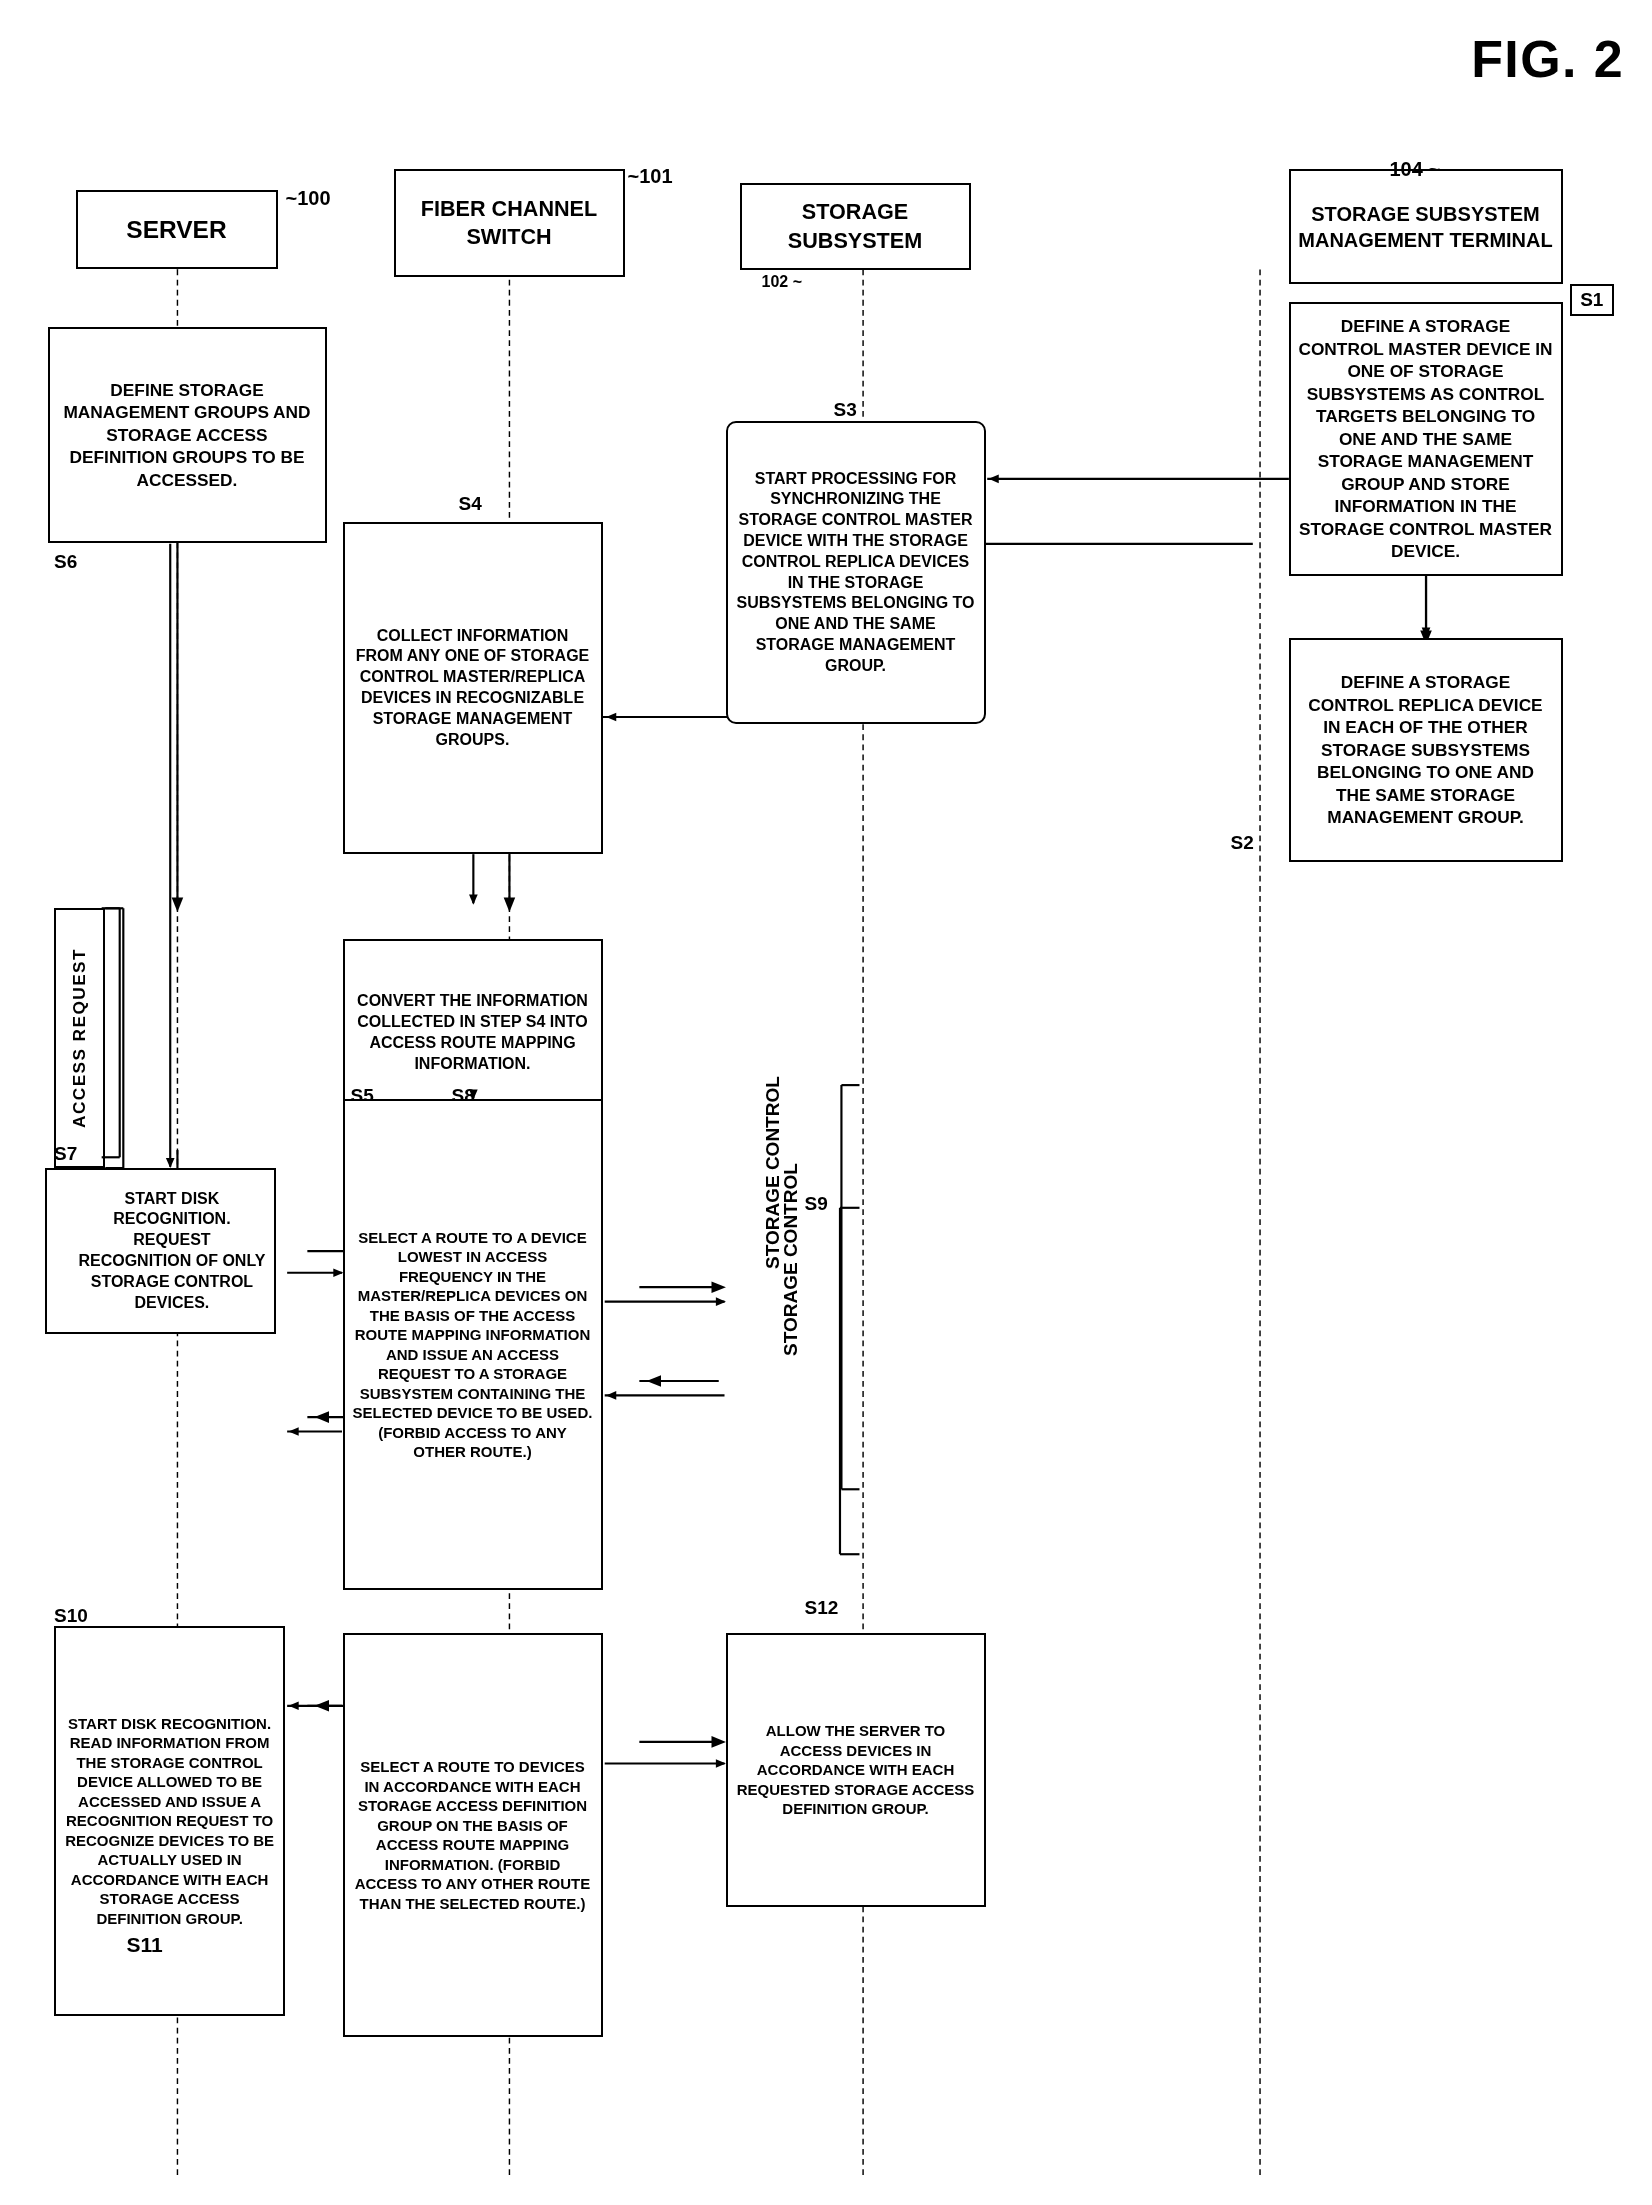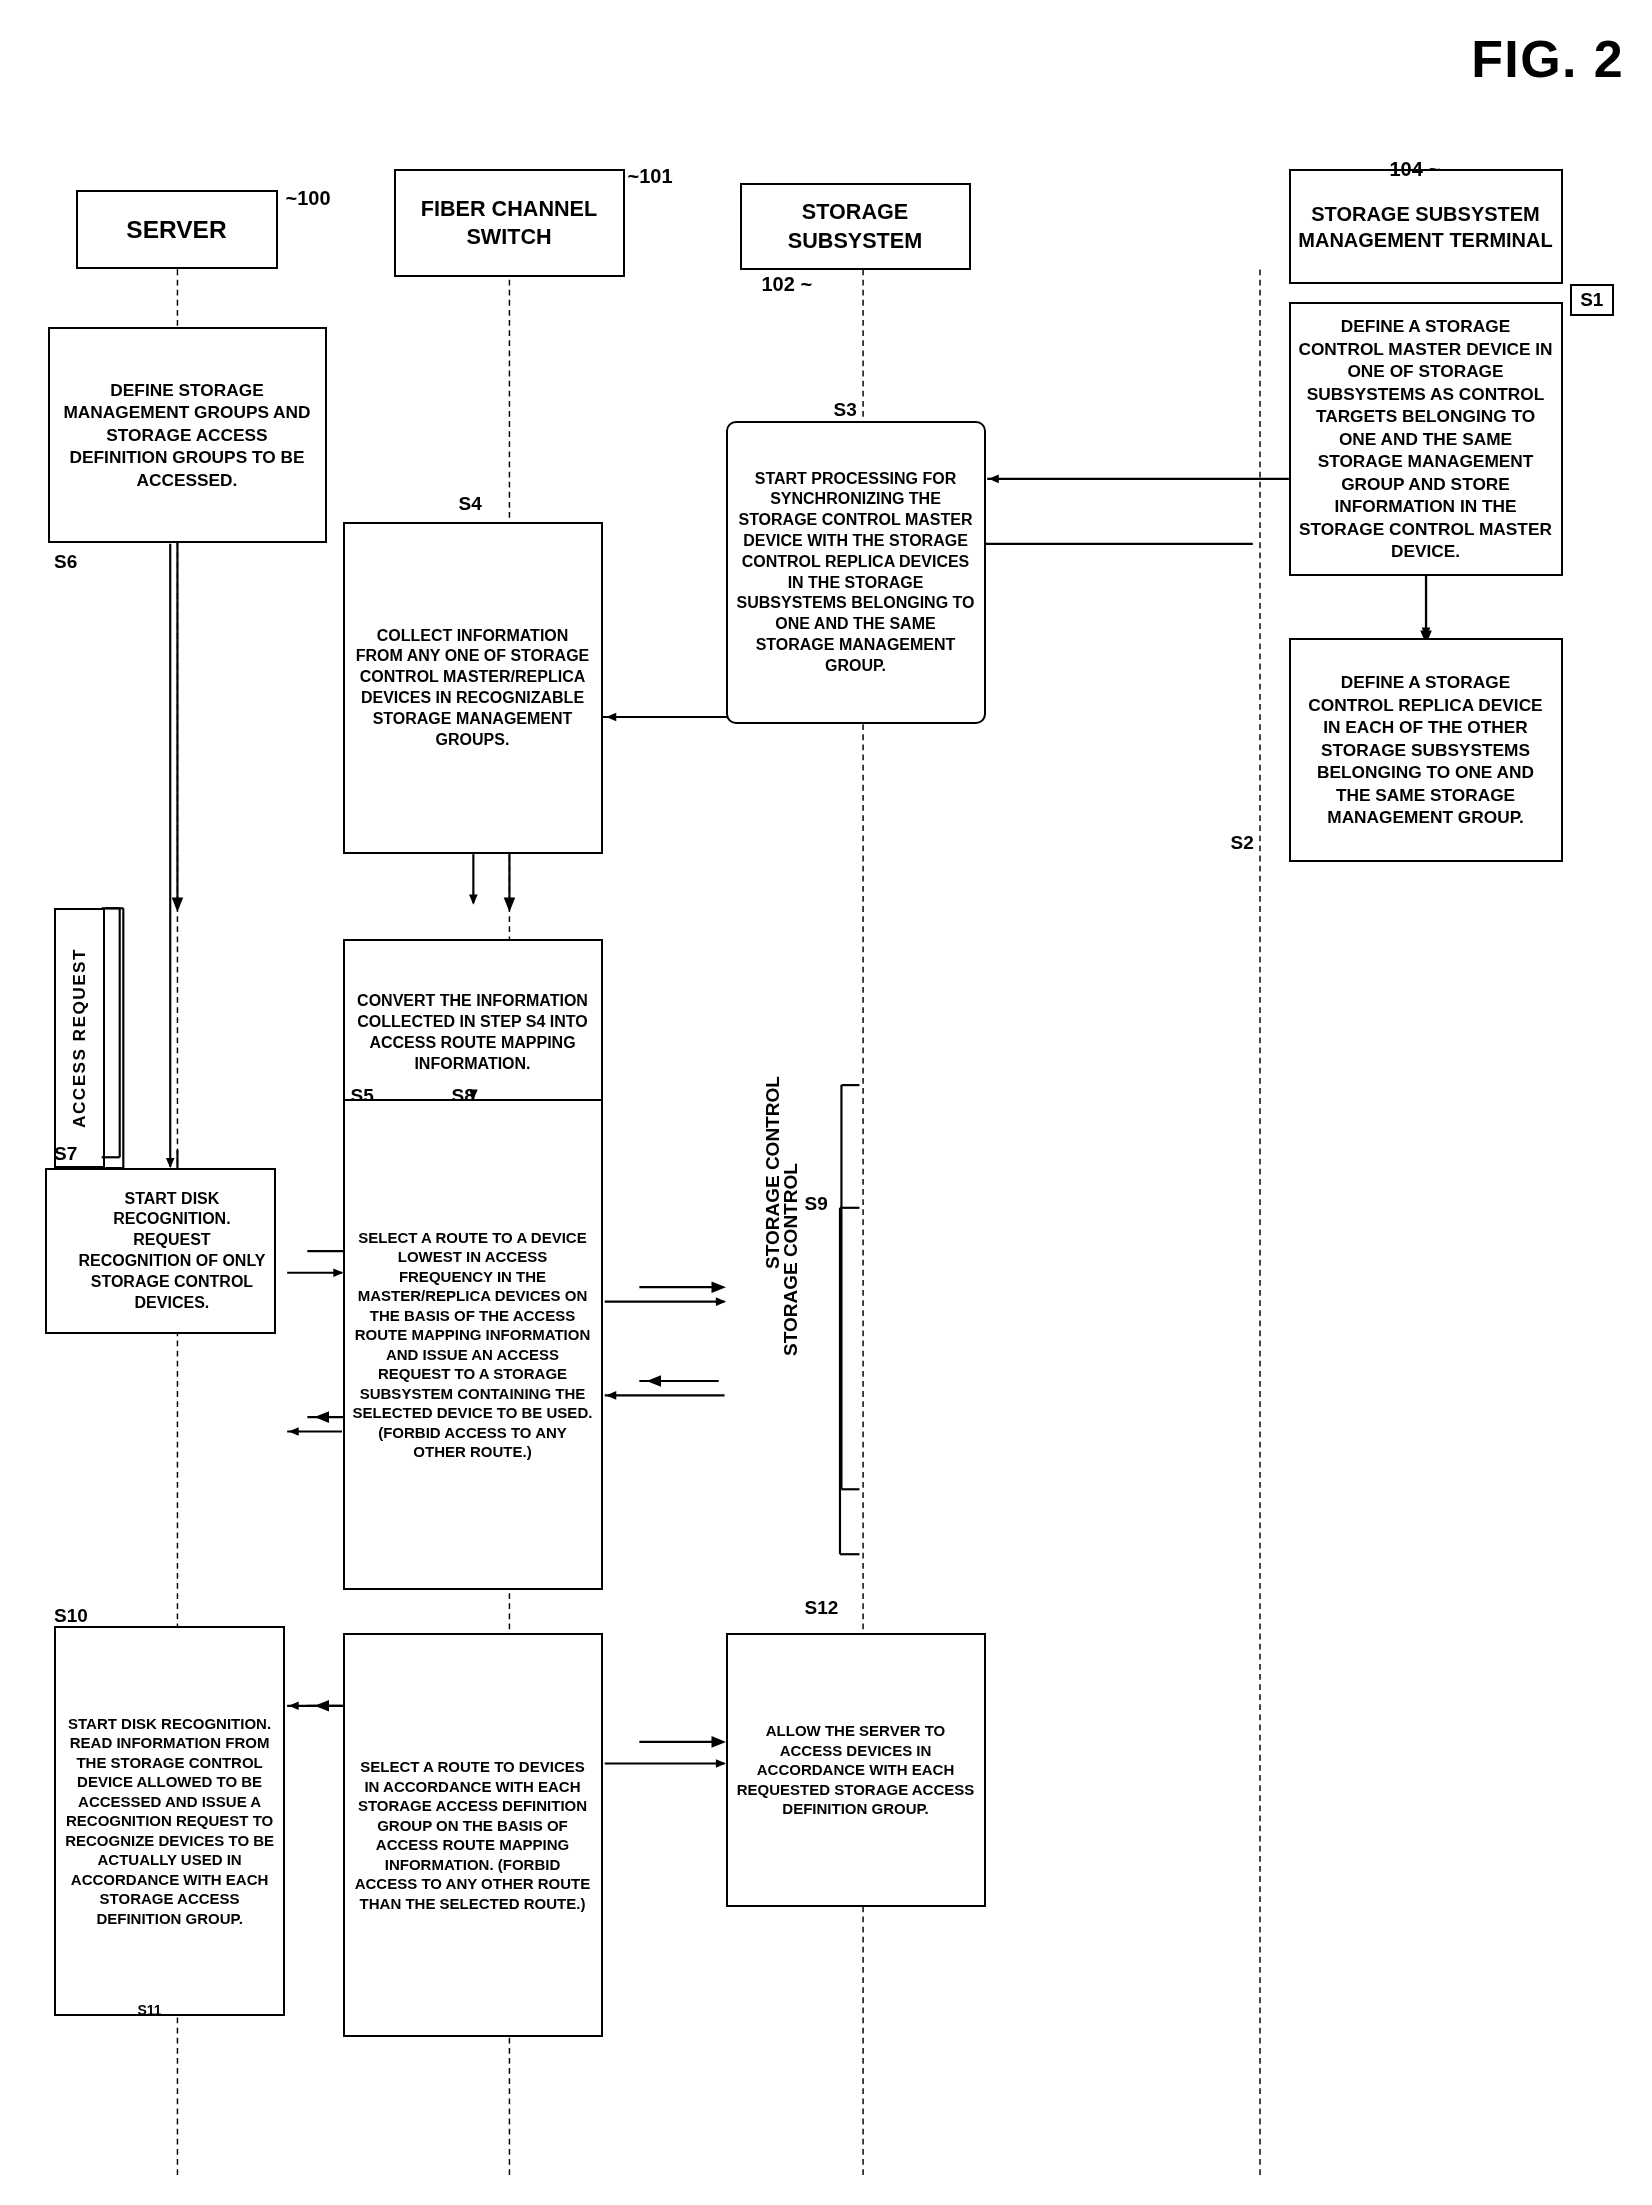--- a/index.html
+++ b/index.html
@@ -151,21 +151,21 @@
 
     </svg>
 
     <div class="box" style="left:43px; top:72px; width:202px; height:79px; font-size:24.5px;">SERVER</div>
     <div class="label" style="left:253px; top:69px; font-size:20px;">~<span>100</span></div>
 
     <div class="box" style="left:361px; top:51px; width:231px; height:108px; font-size:21.6px;">FIBER CHANNEL SWITCH</div>
     <div class="label" style="left:595px; top:47px; font-size:20px;">~<span>101</span></div>
 
     <div class="box" style="left:707px; top:65px; width:231px; height:87px; font-size:21.6px;">STORAGE SUBSYSTEM</div>
-    <div class="label" style="left:729px; top:155px; font-size:20px;"><span>102</span> ~</div>
+    <div class="label" style="left:729px; top:155px; font-size:16px;"><span>102</span> ~</div>
 
     <div class="box" style="left:1256px; top:51px; width:274px; height:115px; font-size:20px;">STORAGE SUBSYSTEM MANAGEMENT TERMINAL</div>
     <div class="label" style="left:1357px; top:40px; font-size:20px;"><span>104</span> ~</div>
 
     <div class="label" style="left:1537px; top:166px; font-size:19px; border: 2.2px solid #000; padding:2.9px 8.7px;">S1</div>
 
     <div class="box" style="left:1256px; top:520px; width:274px; height:224px; font-size:17.3px;">DEFINE A STORAGE CONTROL REPLICA DEVICE IN EACH OF THE OTHER STORAGE SUBSYSTEMS BELONGING TO ONE AND THE SAME STORAGE MANAGEMENT GROUP.</div>
 
     <div class="box" style="left:1256px; top:184px; width:274px; height:274px; font-size:17.3px; text-align:center;">DEFINE A STORAGE CONTROL MASTER DEVICE IN ONE OF STORAGE SUBSYSTEMS AS CONTROL TARGETS BELONGING TO ONE AND THE SAME STORAGE MANAGEMENT GROUP AND STORE INFORMATION IN THE STORAGE CONTROL MASTER DEVICE.</div>
 
@@ -198,21 +198,21 @@
 
     <div class="label" style="left:729px; top:1151px; font-size:19px; font-weight:bold; transform:rotate(-90deg); transform-origin: left top; white-space:nowrap; width:433px;">STORAGE CONTROL</div>
 
     <div class="label" style="left:772px; top:1075px; font-size:19px;">S9</div>
 
 
     <div class="label" style="left:21.6px; top:1487px; font-size:19px;">S10</div>
 
     <div class="box" style="left:21.6px; top:1508px; width:231px; height:390px; font-size:15px;">START DISK RECOGNITION. READ INFORMATION FROM THE STORAGE CONTROL DEVICE ALLOWED TO BE ACCESSED AND ISSUE A RECOGNITION REQUEST TO RECOGNIZE DEVICES TO BE ACTUALLY USED IN ACCORDANCE WITH EACH STORAGE ACCESS DEFINITION GROUP.</div>
 
-    <div class="label" style="left:94px; top:1884px; font-size:14px;margin-left:11px;">S11</div>
+    <div class="label" style="left:94px; top:1815px; font-size:21px;">S11</div>
 
     <div class="box" style="left:310px; top:1515px; width:260px; height:404px; font-size:15px;">SELECT A ROUTE TO DEVICES IN ACCORDANCE WITH EACH STORAGE ACCESS DEFINITION GROUP ON THE BASIS OF ACCESS ROUTE MAPPING INFORMATION. (FORBID ACCESS TO ANY OTHER ROUTE THAN THE SELECTED ROUTE.)</div>
 
     <div class="label" style="left:772px; top:1479px; font-size:19px;">S12</div>
 
     <div class="box" style="left:693px; top:1515px; width:260px; height:274px; font-size:15px;">ALLOW THE SERVER TO ACCESS DEVICES IN ACCORDANCE WITH EACH REQUESTED STORAGE ACCESS DEFINITION GROUP.</div>
 
     <svg style="position:absolute;top:0;left:0;width:1588px;height:2093px;overflow:visible;pointer-events:none;" viewBox="0 0 2200 2900" width="1588" height="2093">
 
       <line x1="1930" y1="635" x2="1930" y2="718" stroke="#000" stroke-width="3"></line>

